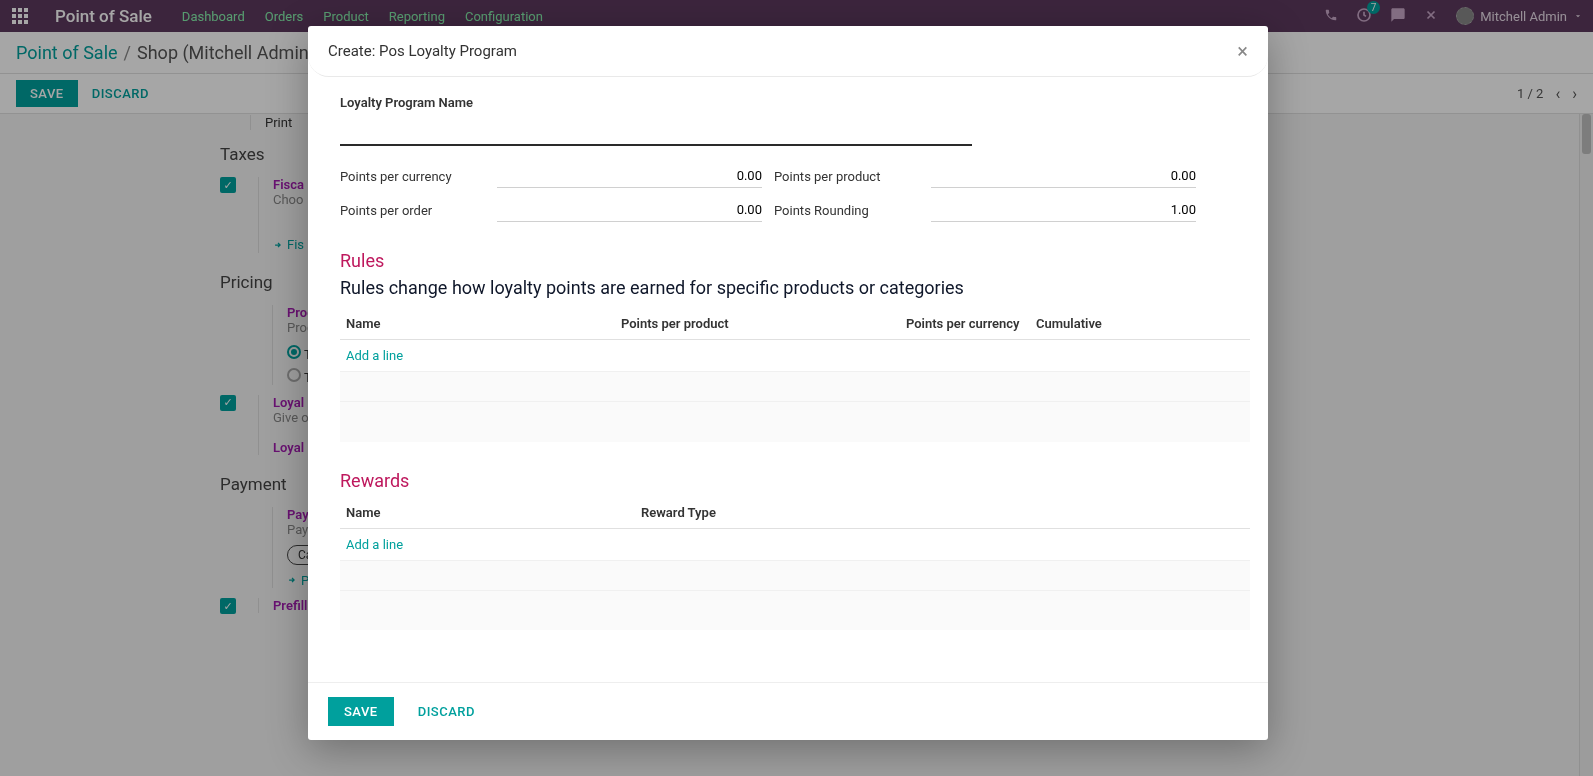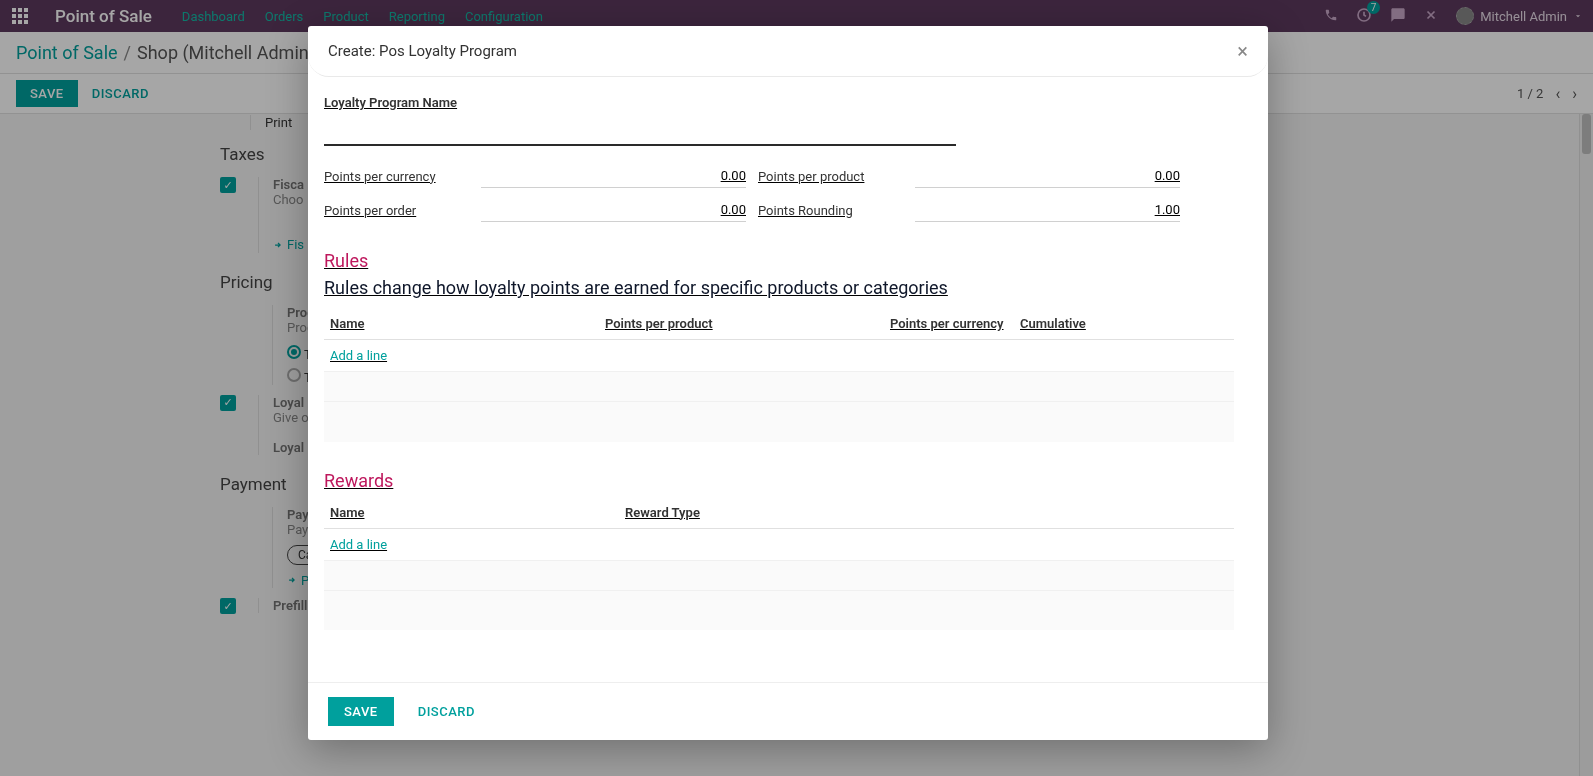--- a/index.html
+++ b/index.html
@@ -4,21 +4,21 @@
 <style>
 * { margin: 0; padding: 0; box-sizing: border-box; font-family: -apple-system, BlinkMacSystemFont, "Segoe UI", Roboto, sans-serif; }
 body { background: #f5f5f5; width: 1593px; height: 776px; overflow: hidden; position: relative; }
 
 
 .navbar { background: #5d3a5e; height: 32px; display: flex; align-items: center; padding: 0 10px; color: #fff; font-size: 13px; }
 .navbar .apps-icon { width: 20px; height: 20px; display: inline-flex; align-items: center; justify-content: center; margin-right: 25px; }
 .navbar .apps-grid { display: grid; grid-template-columns: repeat(3, 4px); grid-template-rows: repeat(3, 4px); gap: 2px; }
 .navbar .apps-grid span { background: #fff; width: 4px; height: 4px; }
 .navbar .app-name { font-size: 17px; font-weight: 500; margin-right: 30px; color: #fff; }
-.navbar .nav-item { color: #14b8a6; margin-right: 20px; cursor: pointer; }
+.navbar .nav-item { color: #86efac; margin-right: 20px; cursor: pointer; }
 .navbar .spacer { flex: 1; }
 .navbar .right-icons { display: flex; align-items: center; gap: 18px; }
 .navbar .icon { color: #c8a8c8; cursor: pointer; font-size: 14px; }
 .navbar .badge-icon { position: relative; }
 .navbar .badge { position: absolute; top: -6px; right: -8px; background: #00a09d; color: #fff; font-size: 10px; border-radius: 8px; padding: 1px 4px; }
 .navbar .user { display: flex; align-items: center; gap: 6px; color: #e8dce8; cursor: pointer; }
 .navbar .avatar { width: 18px; height: 18px; border-radius: 50%; background: #888; border: 1px dashed #aaa; }
 
 
 .breadcrumb-bar { background: #fff; height: 42px; display: flex; align-items: center; padding: 0 16px; border-bottom: 1px solid #e0e0e0; }
@@ -35,35 +35,35 @@
 .control-bar .pager .nav-arrow { cursor: pointer; font-size: 16px; color: #555; }
 
 
 .bg-content { position: absolute; top: 115px; left: 220px; width: 1120px; color: #333; font-size: 13px; }
 .bg-content .section-title { font-size: 17px; color: #444; margin: 14px 0 8px; }
 .bg-content .field-row { display: flex; align-items: flex-start; padding: 5px 0; gap: 10px; }
 .bg-content .checkbox { width: 16px; height: 16px; background: #00a09d; border-radius: 2px; display: inline-flex; align-items: center; justify-content: center; color: #fff; font-size: 11px; }
 .bg-content .radio { width: 14px; height: 14px; border-radius: 50%; border: 2px solid #aaa; display: inline-block; }
 .bg-content .radio.checked { border-color: #00a09d; }
 .bg-content .radio.checked::after { content: ''; display: block; width: 6px; height: 6px; background: #00a09d; border-radius: 50%; margin: 2px; }
-.bg-content .field-label { font-weight: 600; color: #737373; }
+.bg-content .field-label { font-weight: 600; color: #a21caf; }
 .bg-content .field-sub { color: #888; }
 .bg-content .link-sub { color: #00a09d; cursor: pointer; display: inline-flex; align-items: center; gap: 4px; }
 .bg-content .left-border { border-left: 1px solid #ddd; padding-left: 14px; margin-left: 12px; }
 .bg-content .tag-pill { display: inline-block; border: 1px solid #444; border-radius: 12px; padding: 2px 10px; font-size: 12px; }
 
 
 .overlay { position: absolute; inset: 0; background: rgba(0,0,0,0.35); }
 
 
 .modal { position: absolute; top: 26px; left: 308px; width: 960px; height: 714px; background: #fff; border-radius: 3px; box-shadow: 0 10px 40px rgba(0,0,0,0.3); display: flex; flex-direction: column; }
 .modal-header { padding: 13px 20px; border-bottom: 1px solid #e9e9e9; display: flex; align-items: center; border-radius: 21px; }
 .modal-title { font-size: 15px; color: #333; }
 .modal-close { margin-left: auto; font-size: 20px; color: #888; cursor: pointer; background: none; border: none; }
-.modal-body { flex: 1; overflow-y: auto; padding: 18px 16px 30px; position: relative; text-decoration: underline; }
+.modal-body { flex: 1; overflow-y: auto; padding: 18px 32px 30px; position: relative; }
 .modal-body .form-label { font-size: 13px; font-weight: 600; color: #333; margin-bottom: 6px; display: block; }
 .modal-body .name-input { width: 632px; border: none; border-bottom: 2px solid #2a2a2a; padding: 6px 0 4px; font-size: 15px; margin-bottom: 18px; outline: none; }
 .modal-body .field-grid { display: grid; grid-template-columns: 145px 265px 145px 265px; column-gap: 12px; row-gap: 10px; align-items: center; font-size: 13px; }
 .modal-body .field-grid label { color: #333; }
 .modal-body .field-grid input { border: none; border-bottom: 1px solid #d0d0d0; padding: 4px 0; font-size: 13px; outline: none; width: 100%; text-align: right; }
 .modal-body .subsection { font-size: 18px; color: #be185d; margin-top: 28px; margin-bottom: 6px; }
 .modal-body .subdesc { font-size: 18px; color: #0f172a; margin-bottom: 10px; }
 .modal-body table { width: 910px; border-collapse: collapse; font-size: 13px; }
 .modal-body table th { text-align: left; padding: 8px 6px; font-weight: 600; color: #333; border-bottom: 1px solid #e0e0e0; }
 .modal-body table td { padding: 8px 6px; border-bottom: 1px solid #f0f0f0; }

